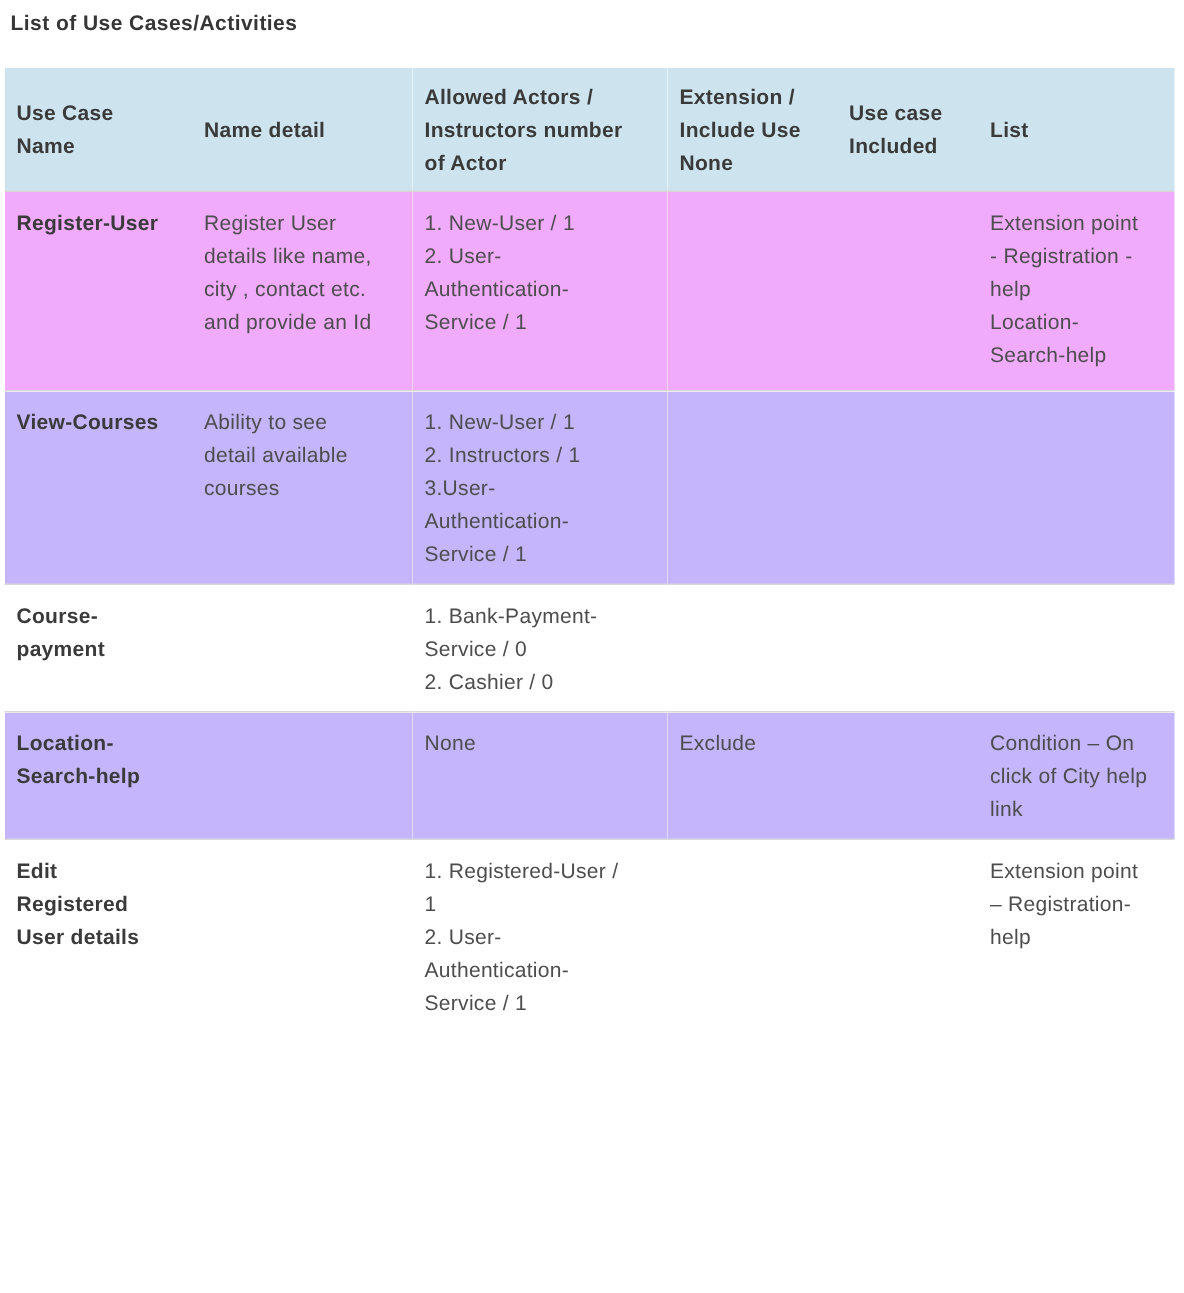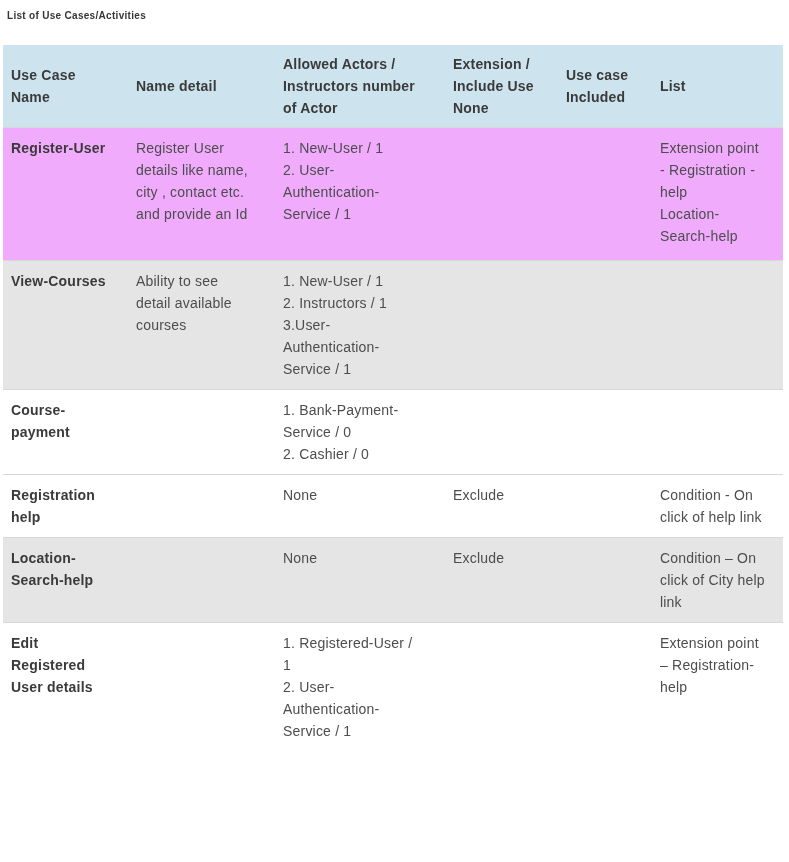--- a/index.html
+++ b/index.html
@@ -11,21 +11,21 @@
     width: 789px;
     height: 862px;
     overflow: hidden;
     font-family: "Liberation Sans", sans-serif;
     color: #4d4d4d;
   }
   .page {
     padding: 8px 0 0 3px;
   }
   .doc-title {
-    font-size: 10px;
+    font-size: 14px;
     font-weight: 700;
     color: #363636;
     letter-spacing: 0.3px;
     margin: 0 0 0 4px;
     line-height: 15px;
   }
   table.usecase-table {
     margin-top: 22px;
     border-collapse: collapse;
     table-layout: fixed;
@@ -52,21 +52,21 @@
     padding: 9px 8px;
   }
   table.usecase-table td.name-cell {
     font-weight: 700;
     color: #3a3a3a;
   }
   tbody tr {
     border-top: 1px solid #d8d8d8;
   }
   tr.shade-first { background: #f0abfc; }
-  tr.shade-alt   { background: #e5e5e5; }
+  tr.shade-alt   { background: #c4b5fd; }
   tr.shade-white { background: #ffffff; }
   tr.r1 { height: 133px; }
   tr.r2 { height: 125px; }
   tr.r3 { height: 82px; }
   tr.r4 { height: 129px; }
   tr.r5 { height: 61px; }
   tr.r6 { height: 81px; }
   tr.r7 { height: 130px; }
 </style>
 </head>
@@ -145,30 +145,20 @@
         <td></td>
         <td>1. Bank-Payment-
 Service / 0
 2. Cashier / 0</td>
         <td></td>
         <td></td>
         <td></td>
       </tr>
 
 
-      <tr class="shade-white r5">
-        <td class="name-cell">Registration
-help</td>
-        <td></td>
-        <td>None</td>
-        <td>Exclude</td>
-        <td></td>
-        <td>Condition - On
-click of help link</td>
-      </tr>
 
       <tr class="shade-alt r6">
         <td class="name-cell">Location-
 Search-help</td>
         <td></td>
         <td>None</td>
         <td>Exclude</td>
         <td></td>
         <td>Condition – On
 click of City help

